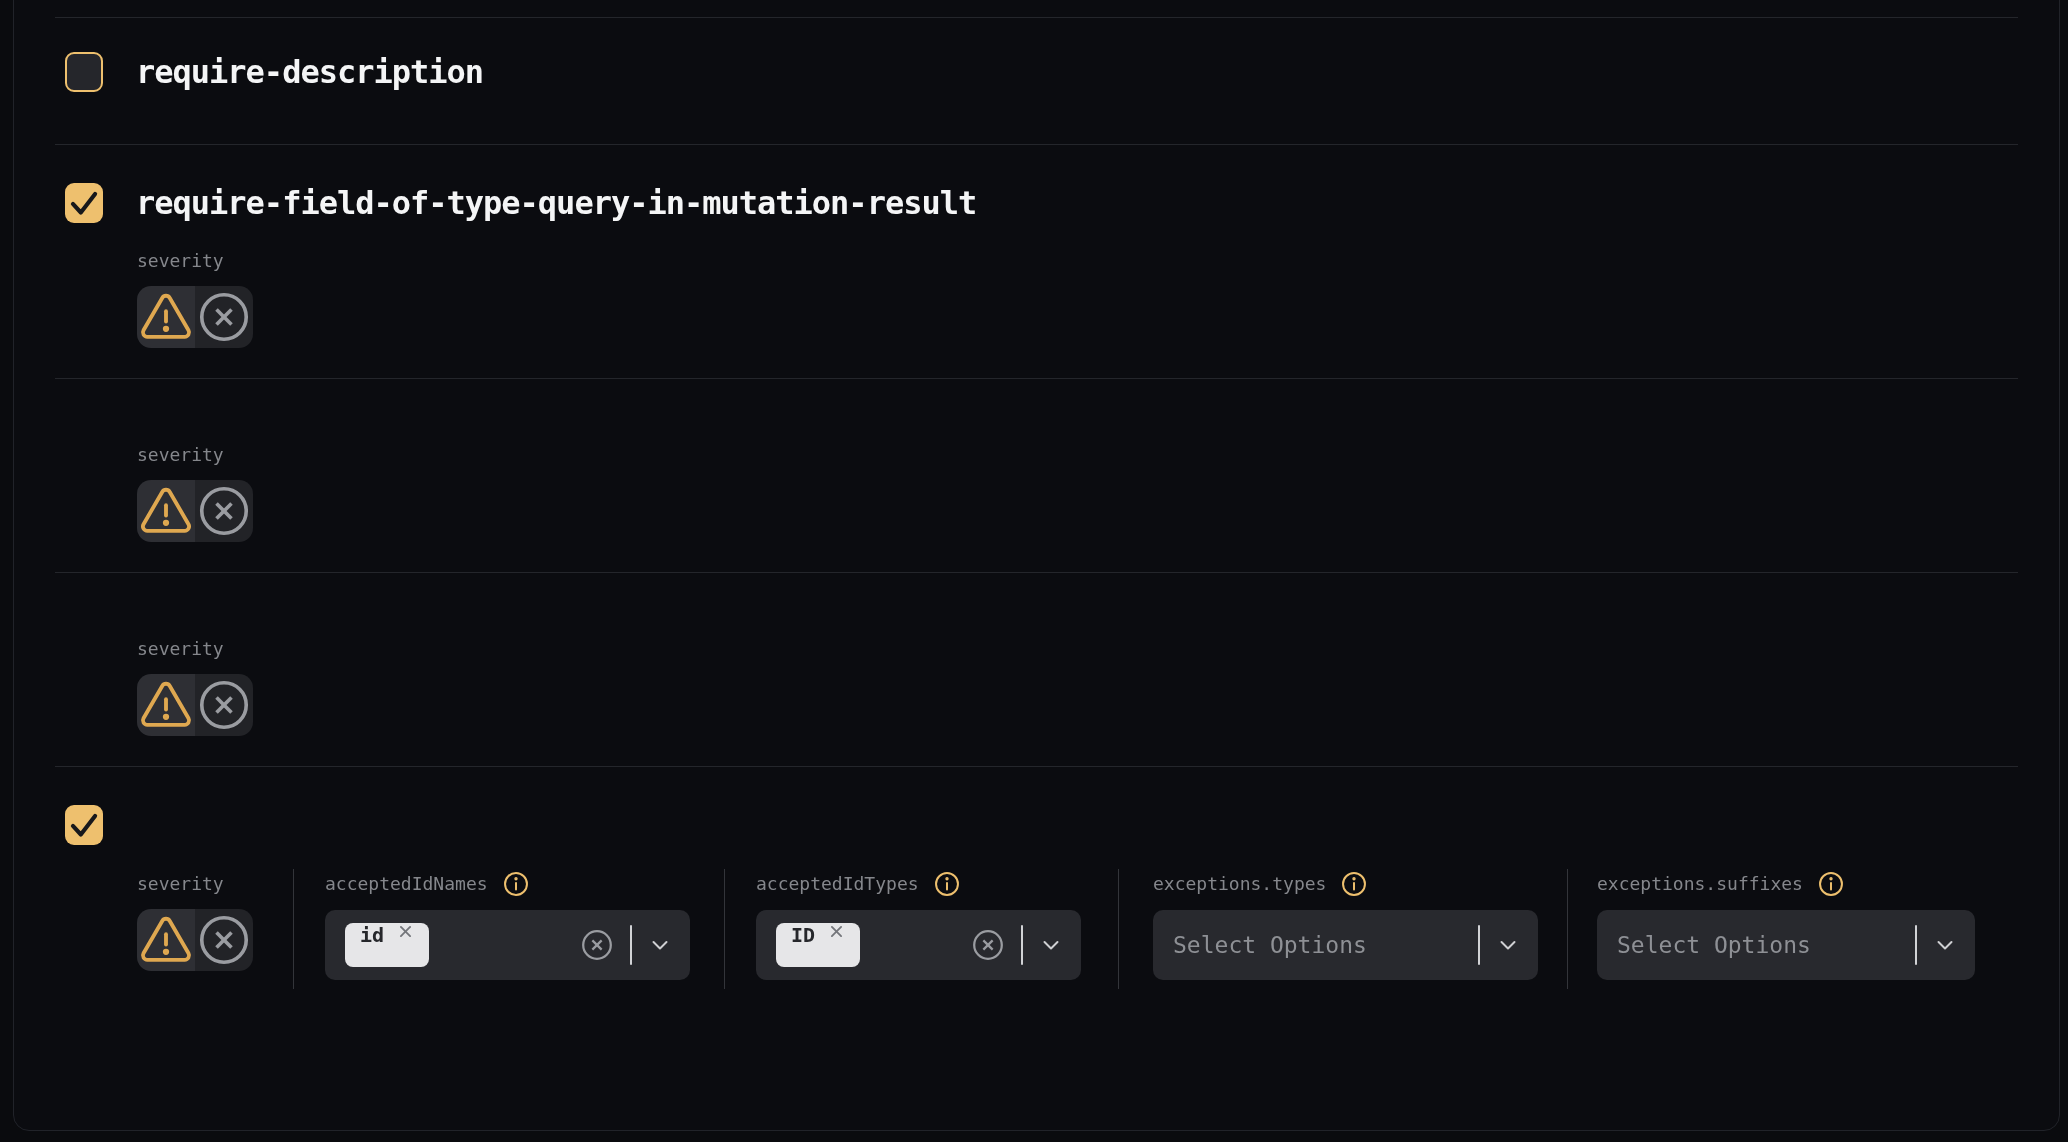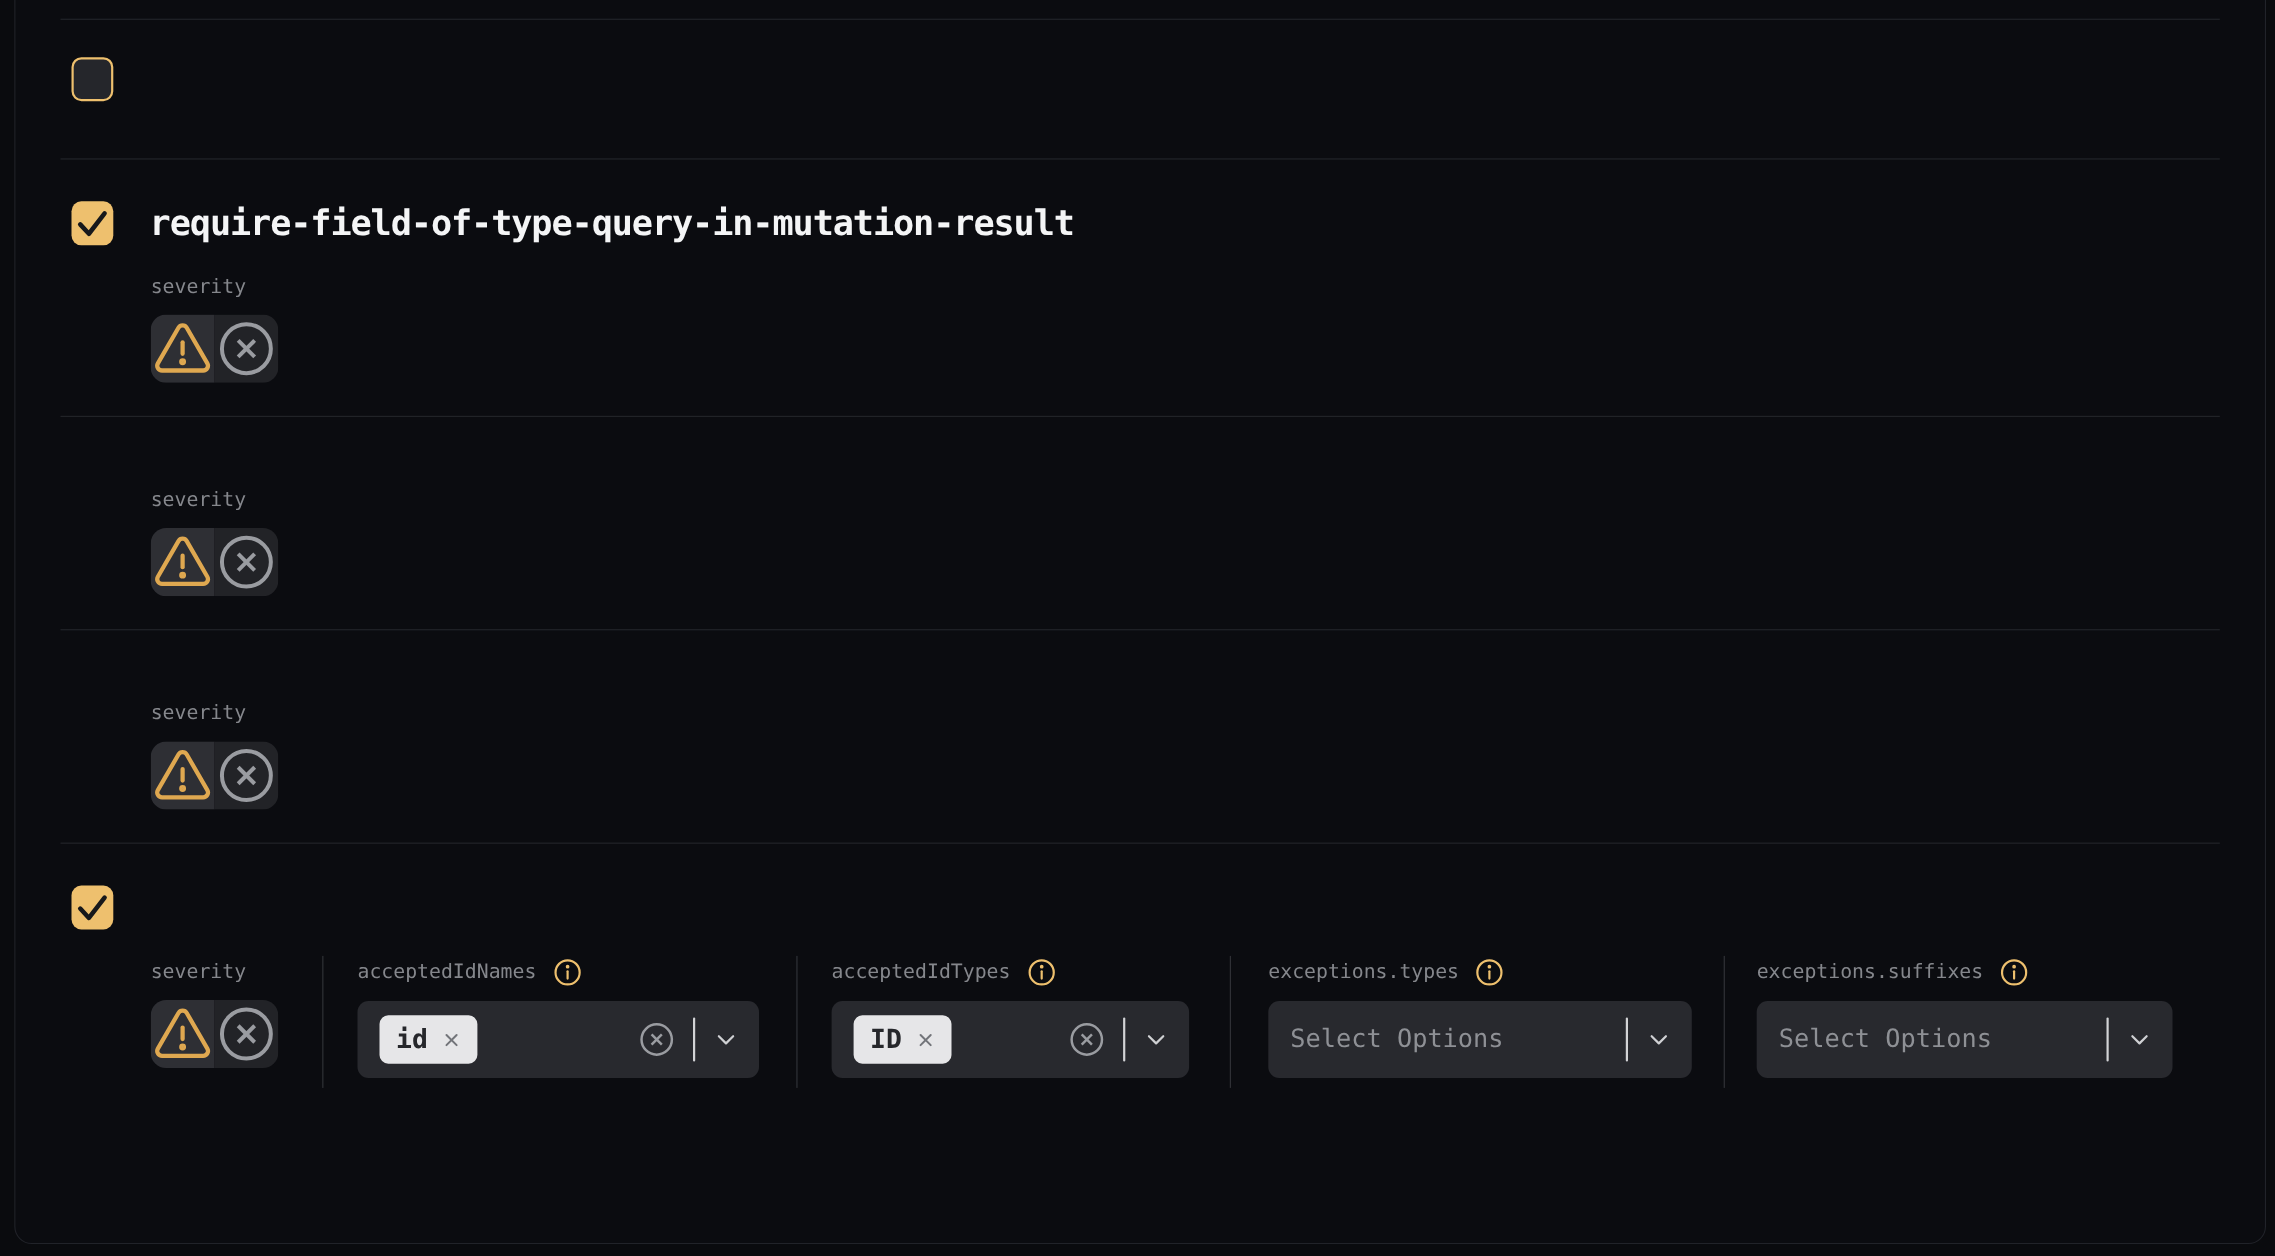--- a/index.html
+++ b/index.html
@@ -59,22 +59,22 @@
   .opts-row { display:flex; align-items:flex-start; margin-top:24px; padding-left:82px; }
   .col-div { width:1px; height:120px; background:#33353a; flex:0 0 1px; }
   .opt-col { display:flex; flex-direction:column; }
 
   .dropdown {
     height:70px; border-radius:10px; background:var(--control-bg,#28292e);
     display:flex; align-items:center; padding:0 18px 0 20px; cursor:pointer;
   }
   .chip {
     height:44px; border-radius:8px; background:var(--chip-bg,#e6e6e8);
-    display:inline-flex; align-items:center; gap:13px; padding:0 15px;
-    color:var(--chip-text,#26272b); font-size:24px; font-weight:bold;
+    display:inline-flex; align-items:flex-start; gap:13px; padding:0 15px;
+    color:var(--chip-text,#26272b); font-size:20px; font-weight:bold;
   }
   .chip-x { width:17px; height:17px; display:inline-flex; cursor:pointer; }
   .chip-x svg { width:100%; height:100%; }
   .spacer { flex:1; }
   .clear-btn {
     background:none; border:none; padding:0; width:36px; height:36px;
     color:var(--muted-icon,#a2a4a9); cursor:pointer; display:flex;
   }
   .clear-btn svg { width:36px; height:36px; }
   .v-div { width:2px; height:40px; background:#d2d3d6; border-radius:1px; margin:0 16px 0 15px; flex:0 0 2px; }
@@ -92,20 +92,21 @@
   .m4 { margin:0 29px 0 29px; }
 </style>
 </head>
 <body>
 
 <div class="panel">
 
   <section class="rule row-simple">
     <div class="rule-head">
       <span class="checkbox unchecked"></span>
+      <span class="rule-title">require-description</span>
     </div>
   </section>
 
   <section class="rule row-std">
     <div class="rule-head">
       <span class="checkbox checked">
           <svg viewBox="0 0 24 24" fill="none" stroke="#17181b" stroke-width="2.6" stroke-linecap="round" stroke-linejoin="round" style="display: block; width: 100%; height: 100%;">
             <path d="M5 12.6 L10 18 L19 6.3"></path>
           </svg>
         </span>

